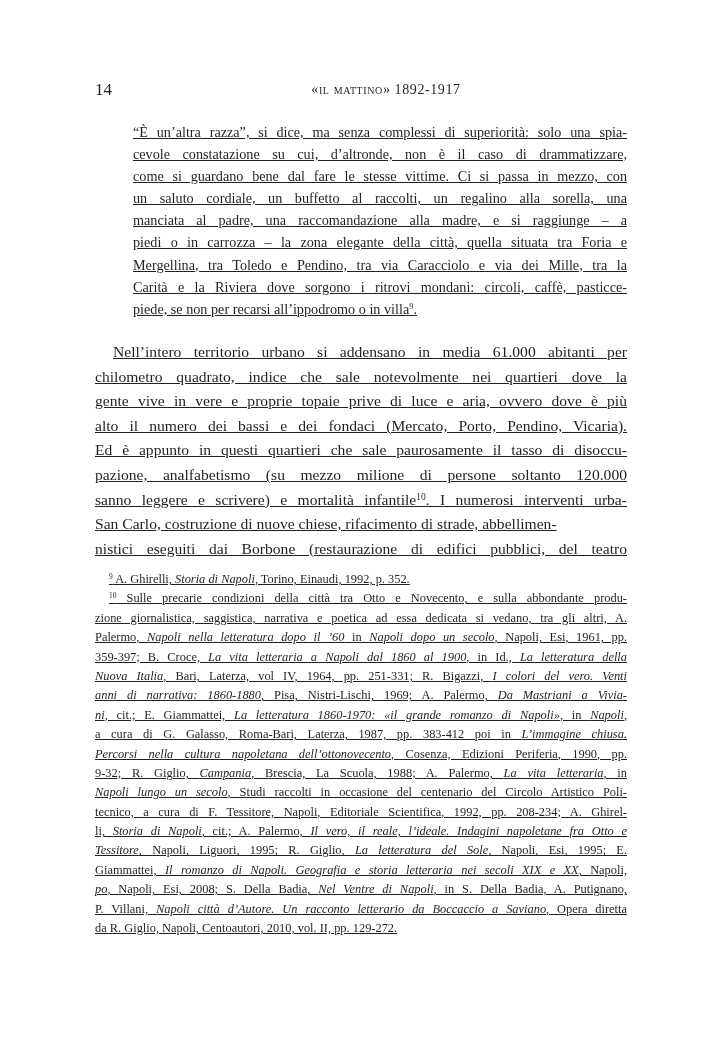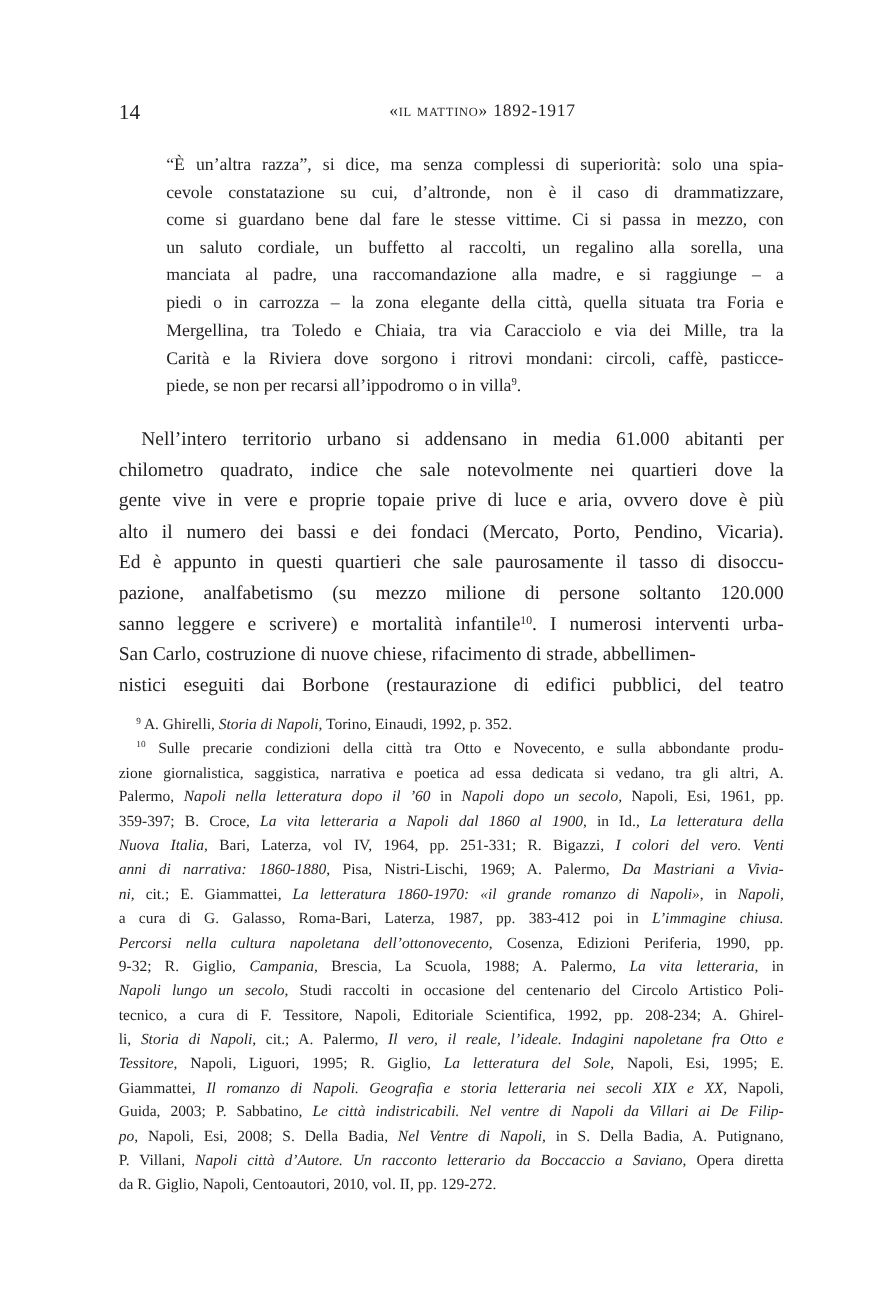--- a/index.html
+++ b/index.html
@@ -2,21 +2,21 @@
 <html><head>
 <meta charset="utf-8">
 <style>
   html, body { margin: 0; padding: 0; background: #ffffff; }
   body { width: 708px; height: 1038px; position: relative; overflow: hidden;
          font-family: "Liberation Serif", "DejaVu Serif", serif; color: #231f20; }
   .page { position: absolute; left: 12px; top: 0; width: 708px; height: 992px; border-radius: 22px; }
   .folio { position: absolute; left: 83px; top: 80px; font-size: 17px; }
   .running-head { position: absolute; left: 0; width: 708px; top: 82px; text-align: center;
                   font-size: 14px; letter-spacing: 0.6px; font-variant: small-caps; padding-left: 20px; }
-  .block { position: absolute; }
+  .block { position: absolute; text-decoration: underline; }
   .line { display: block; white-space: nowrap; text-align: justify; text-align-last: justify; height: 100%; }
   .line.last { text-align-last: left; }
   .quote { left: 121px; width: 494px; top: 121px; font-size: 14.2px; }
   .quote .line { height: 22.1px; line-height: 22.1px; }
   .body { left: 83px; width: 532px; top: 340px; font-size: 15.6px; }
   .body .line { height: 24.6px; line-height: 24.6px; }
   .notes { left: 83px; width: 532px; top: 570px; font-size: 12.4px; }
   .notes .line { height: 19.4px; line-height: 19.4px; }
   .indent { padding-left: 18px; }
   .nindent { padding-left: 14px; }
@@ -30,21 +30,21 @@
   <div class="folio">14</div>
   <div class="running-head">«il mattino» 1892-1917</div>
 
   <div class="block quote">
       <span class="line"><span>“È un’altra razza”, si dice, ma senza complessi di superiorità: solo una spia-</span></span>
       <span class="line"><span>cevole constatazione su cui, d’altronde, non è il caso di drammatizzare,</span></span>
       <span class="line"><span>come si guardano bene dal fare le stesse vittime. Ci si passa in mezzo, con</span></span>
       <span class="line"><span>un saluto cordiale, un buffetto al raccolti, un regalino alla sorella, una</span></span>
       <span class="line"><span>manciata al padre, una raccomandazione alla madre, e si raggiunge – a</span></span>
       <span class="line"><span>piedi o in carrozza – la zona elegante della città, quella situata tra Foria e</span></span>
-      <span class="line"><span>Mergellina, tra Toledo e Chiaia, tra via Caracciolo e via dei Mille, tra la</span></span>
+      <span class="line"><span>Mergellina, tra Toledo e Pendino, tra via Caracciolo e via dei Mille, tra la</span></span>
       <span class="line"><span>Carità e la Riviera dove sorgono i ritrovi mondani: circoli, caffè, pasticce-</span></span>
       <span class="line last"><span>piede, se non per recarsi all’ippodromo o in villa</span><sup>9</sup><span>.</span></span>
     </div>
   <div class="block body">
       <span class="line indent"><span>Nell’intero territorio urbano si addensano in media 61.000 abitanti per</span></span>
       <span class="line"><span>chilometro quadrato, indice che sale notevolmente nei quartieri dove la</span></span>
       <span class="line"><span>gente vive in vere e proprie topaie prive di luce e aria, ovvero dove è più</span></span>
       <span class="line"><span>alto il numero dei bassi e dei fondaci (Mercato, Porto, Pendino, Vicaria).</span></span>
       <span class="line"><span>Ed è appunto in questi quartieri che sale paurosamente il tasso di disoccu-</span></span>
       <span class="line"><span>pazione, analfabetismo (su mezzo milione di persone soltanto 120.000</span></span>
@@ -66,19 +66,18 @@
         <span class="line"><i>anni di narrativa: 1860-1880</i><span>, Pisa, Nistri-Lischi, 1969; A. Palermo, </span><i>Da Mastriani a Vivia-</i></span>
         <span class="line"><i>ni</i><span>, cit.; E. Giammattei, </span><i>La letteratura 1860-1970: «il grande romanzo di Napoli»</i><span>, in </span><i>Napoli</i><span>,</span></span>
         <span class="line"><span>a cura di G. Galasso, Roma-Bari, Laterza, 1987, pp. 383-412 poi in </span><i>L’immagine chiusa.</i></span>
         <span class="line"><i>Percorsi nella cultura napoletana dell’ottonovecento</i><span>, Cosenza, Edizioni Periferia, 1990, pp.</span></span>
         <span class="line"><span>9-32; R. Giglio, </span><i>Campania</i><span>, Brescia, La Scuola, 1988; A. Palermo, </span><i>La vita letteraria</i><span>, in</span></span>
         <span class="line"><i>Napoli lungo un secolo</i><span>, Studi raccolti in occasione del centenario del Circolo Artistico Poli-</span></span>
         <span class="line"><span>tecnico, a cura di F. Tessitore, Napoli, Editoriale Scientifica, 1992, pp. 208-234; A. Ghirel-</span></span>
         <span class="line"><span>li, </span><i>Storia di Napoli</i><span>, cit.; A. Palermo, </span><i>Il vero, il reale, l’ideale. Indagini napoletane fra Otto e</i></span>
         <span class="line"><i>Tessitore</i><span>, Napoli, Liguori, 1995; R. Giglio, </span><i>La letteratura del Sole</i><span>, Napoli, Esi, 1995; E.</span></span>
         <span class="line"><span>Giammattei, </span><i>Il romanzo di Napoli. Geografia e storia letteraria nei secoli XIX e XX</i><span>, Napoli,</span></span>
-        <span class="line"><span>Guida, 2003; P. Sabbatino, </span><i>Le città indistricabili. Nel ventre di Napoli da Villari ai De Filip-</i></span>
         <span class="line"><i>po</i><span>, Napoli, Esi, 2008; S. Della Badia, </span><i>Nel Ventre di Napoli</i><span>, in S. Della Badia, A. Putignano,</span></span>
         <span class="line"><span>P. Villani, </span><i>Napoli città d’Autore. Un racconto letterario da Boccaccio a Saviano</i><span>, Opera diretta</span></span>
         <span class="line last"><span>da R. Giglio, Napoli, Centoautori, 2010, vol. II, pp. 129-272.</span></span>
       </div>
   </div>
 </div>
 
 </body></html>

